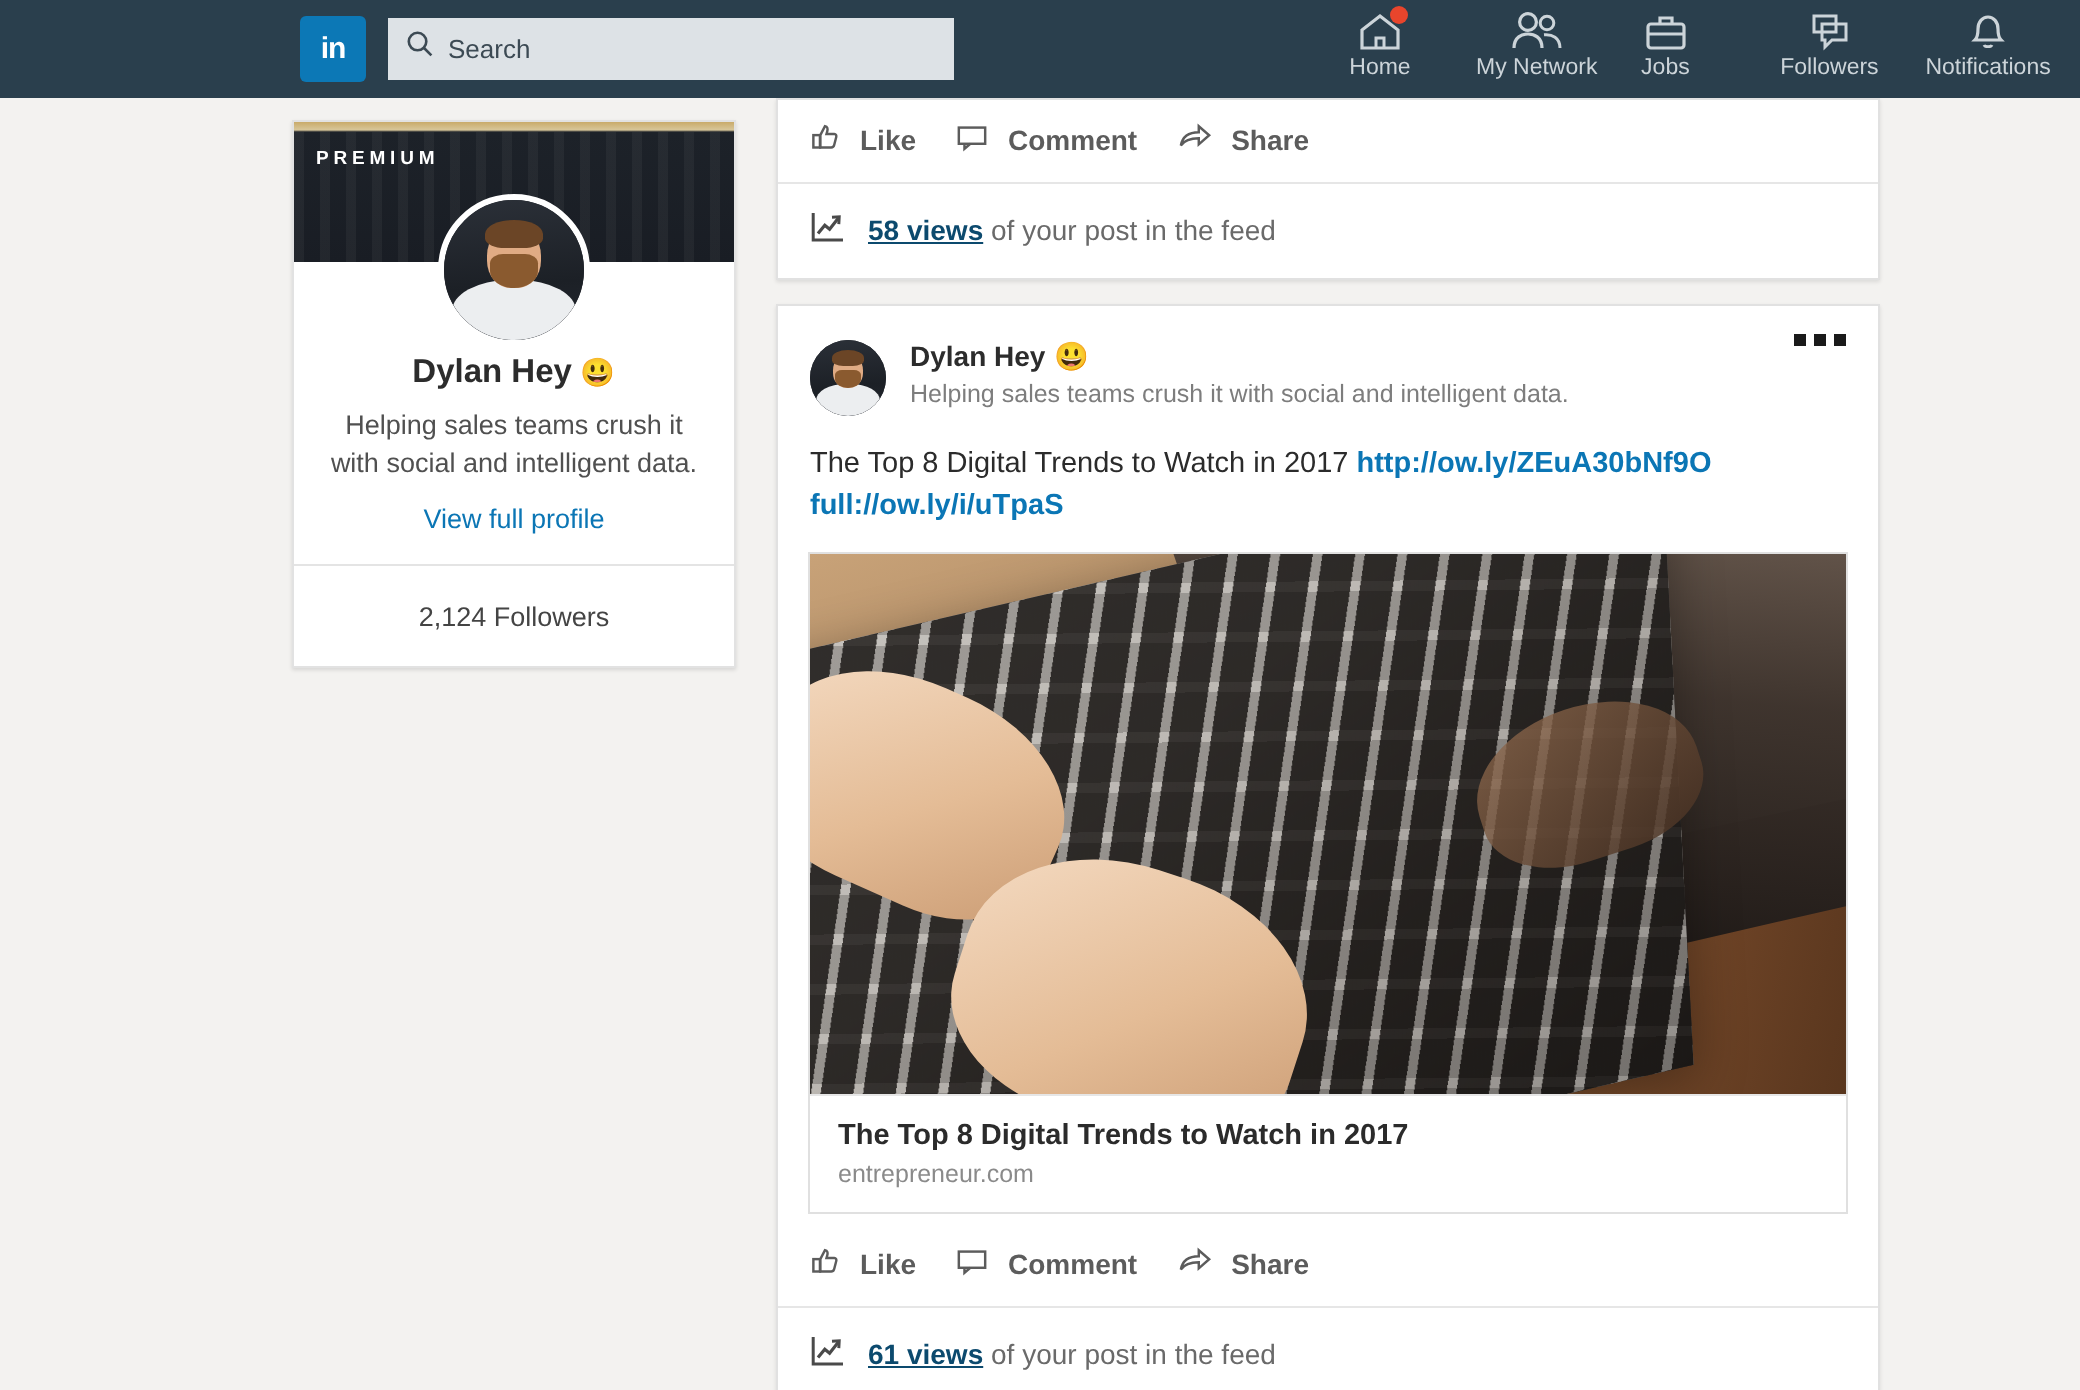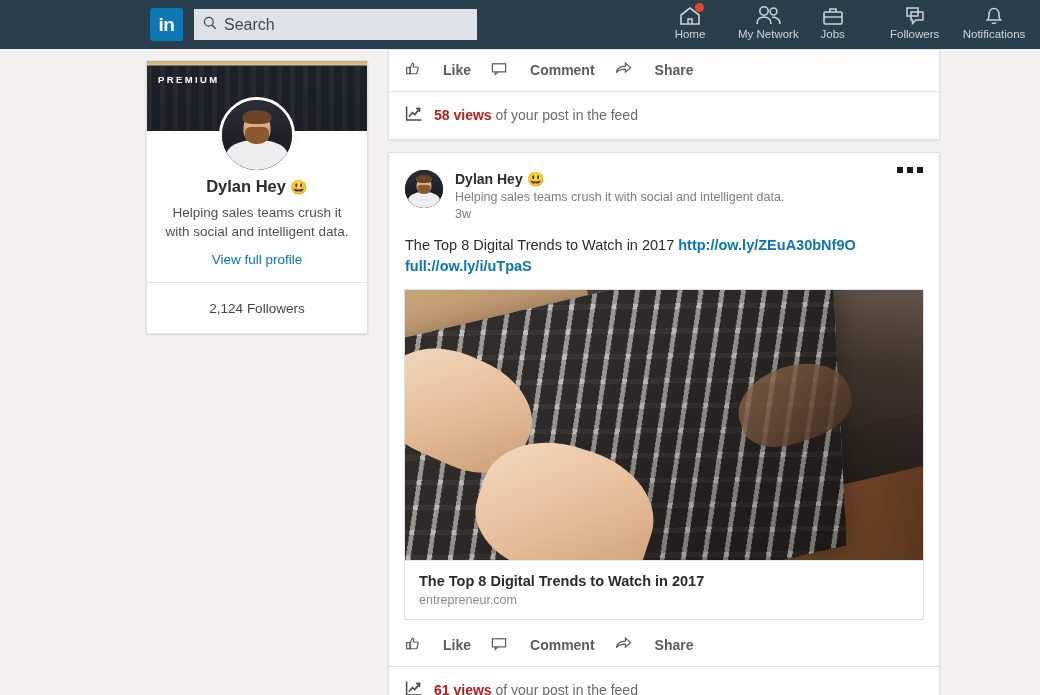--- a/index.html
+++ b/index.html
@@ -17,33 +17,33 @@
     background: #2a3f4d;
     display: flex; align-items: center;
     z-index: 20;
   }
   .li-logo {
     position: absolute; left: 150px; top: 8px;
     width: 33px; height: 33px;
     background: #0c78b6;
     border-radius: 3px;
     display: flex; align-items: center; justify-content: center;
-    color: #fff; font-weight: bold; font-size: 19px;
+    color: #fff; font-weight: bold; font-size: 15px;
     letter-spacing: -.5px;
     font-family: "Liberation Sans", sans-serif;
   }
   .searchbox {
     position: absolute; left: 194px; top: 9px;
     width: 283px; height: 31px;
     background: #dde2e6;
     display: flex; align-items: center;
     padding-left: 9px;
   }
   .searchbox .stext {
-    font-size: 16px; color: #3c4a54; margin-left: 7px;
+    font-size: 13px; color: #3c4a54; margin-left: 7px;
   }
   .navitems {
     position: absolute; left: 660px; top: 0;
     height: 49px; display: flex; align-items: flex-start;
   }
   .navitem {
     position: relative;
     display: flex; flex-direction: column;
     align-items: center; justify-content: center;
     padding-top: 5px;
@@ -151,30 +151,30 @@
     box-shadow: 0 1px 2px rgba(0,0,0,.10);
     margin-bottom: 12px;
   }
   .card-top-clip { margin-top: 49px; }
 
   .actionbar {
     display: flex; align-items: center;
     padding: 11px 16px 12px; gap: 20px;
   }
   .act {
-    display: flex; align-items: center; gap: 23px;
+    display: flex; align-items: center; gap: 10px;
     font-size: 14px; color: #5c5c5c; font-weight: bold;
   }
   .viewsrow {
     border-top: 1px solid #e6e6e6;
     display: flex; align-items: center; gap: 11px;
     padding: 13px 16px 14px;
     font-size: 14px; color: #6a6a6a;
   }
-  .viewsrow b { color: #b91c1c; }
+  .viewsrow b { color: #0c4a6e; text-decoration: underline; }
 
   .posthead {
     display: flex; padding: 17px 16px 0; position: relative;
   }
   .pavatar {
     width: 38px; height: 38px; border-radius: 50%;
     overflow: hidden; position: relative; flex: 0 0 38px;
     background: #1d2127; margin-right: 12px;
   }
   .pavatar .av-head { top: 7px; width: 15px; height: 17px; }
@@ -413,21 +413,20 @@
         <span class="av-head"></span>
         <span class="av-beard"></span>
         <span class="av-hair"></span>
       </div>
       <div>
         <div>
           <span class="ph-name">Dylan Hey</span>
           <span class="emoji">😃</span>
         </div>
         <div class="ph-tag">Helping sales teams crush it with social and intelligent data.</div>
-        <div class="ph-time">3w</div>
       </div>
       <div class="dots">
         <i></i>
         <i></i>
         <i></i>
       </div>
     </div>
 
     <div class="ptext">
       <span>The Top 8 Digital Trends to Watch in 2017 </span><span class="plink">http://ow.ly/ZEuA30bNf9O</span><br><span class="plink">full://ow.ly/i/uTpaS</span>

